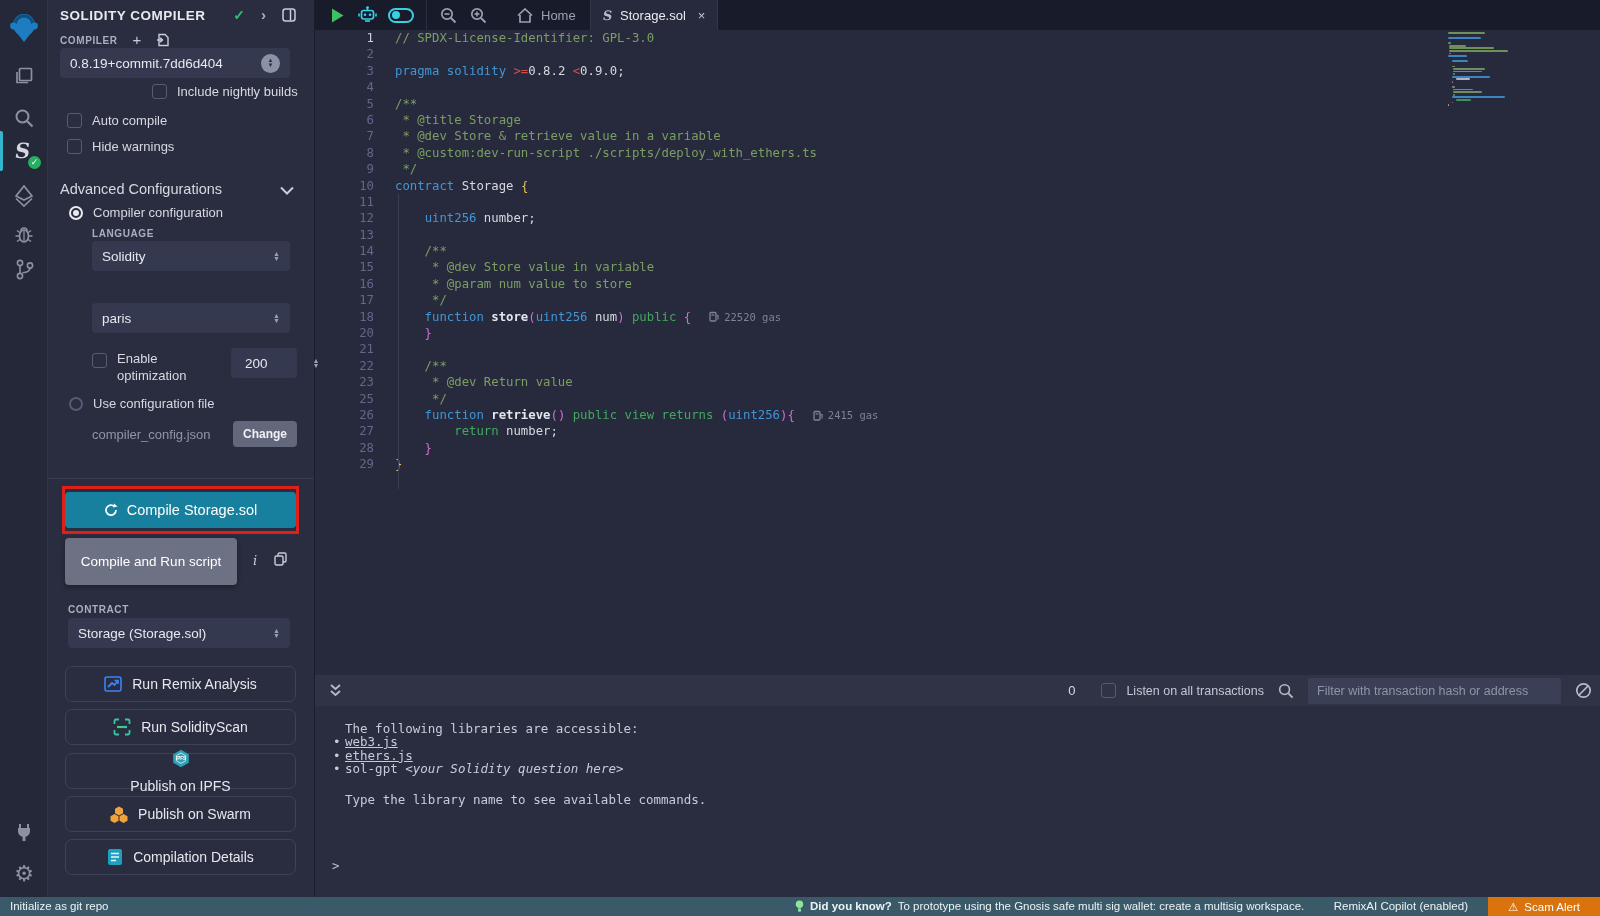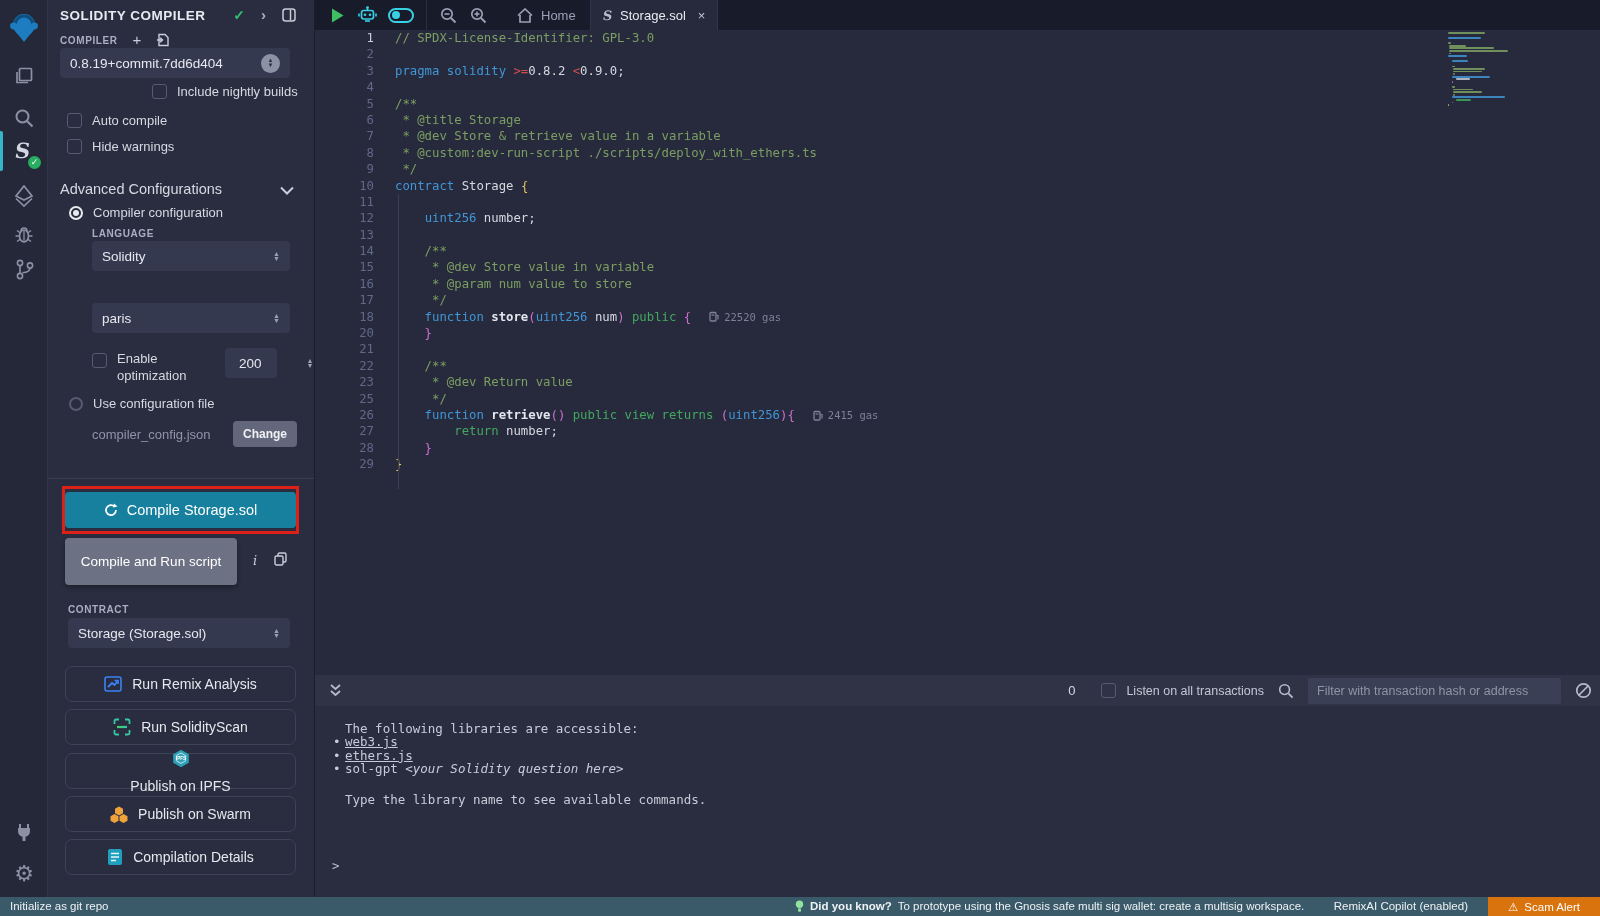--- a/index.html
+++ b/index.html
@@ -273,21 +273,21 @@
     <span class="updn">
         <span>▲</span>
         <span>▼</span>
       </span>
   </div>
 
   <div class="row" style="left:44px; top:350px; align-items:flex-start;">
     <span class="cb" style="margin-top:3px;"></span>
     <span class="cb-label" style="width:96px; line-height:17px;">Enable optimization</span>
   </div>
-  <div class="numin" style="left:177px; top:348px; width:52px;gap:45px;">
+  <div class="numin" style="left:183px; top:348px; width:66px;gap:45px;">
     <span>200</span>
     <span class="updn" style="margin-left:auto; display:flex; flex-direction:column; line-height:5px; font-size:7px; color:#9aa0b4;">
         <span>▲</span>
         <span>▼</span>
       </span>
   </div>
 
   <div class="row" style="left:21px; top:396px;">
     <span class="radio off"></span>
     <span class="cb-label">Use configuration file</span>

